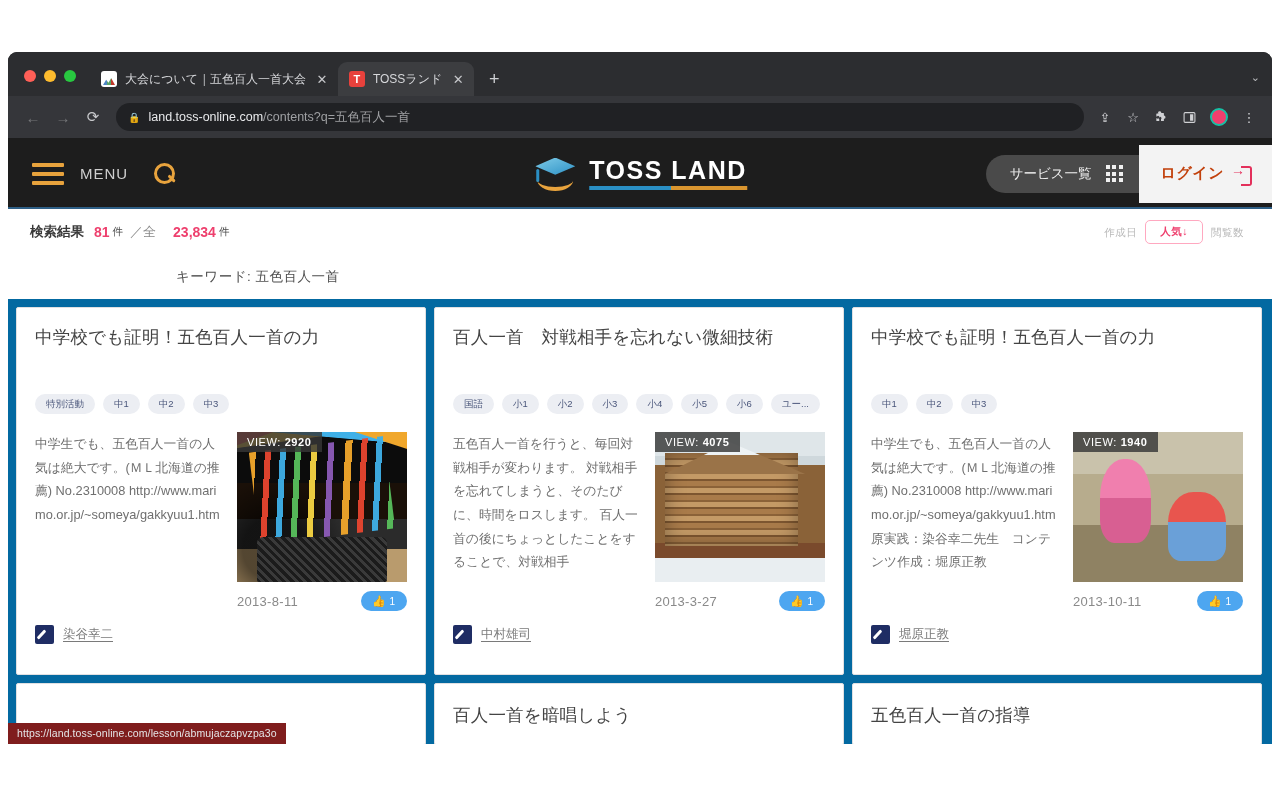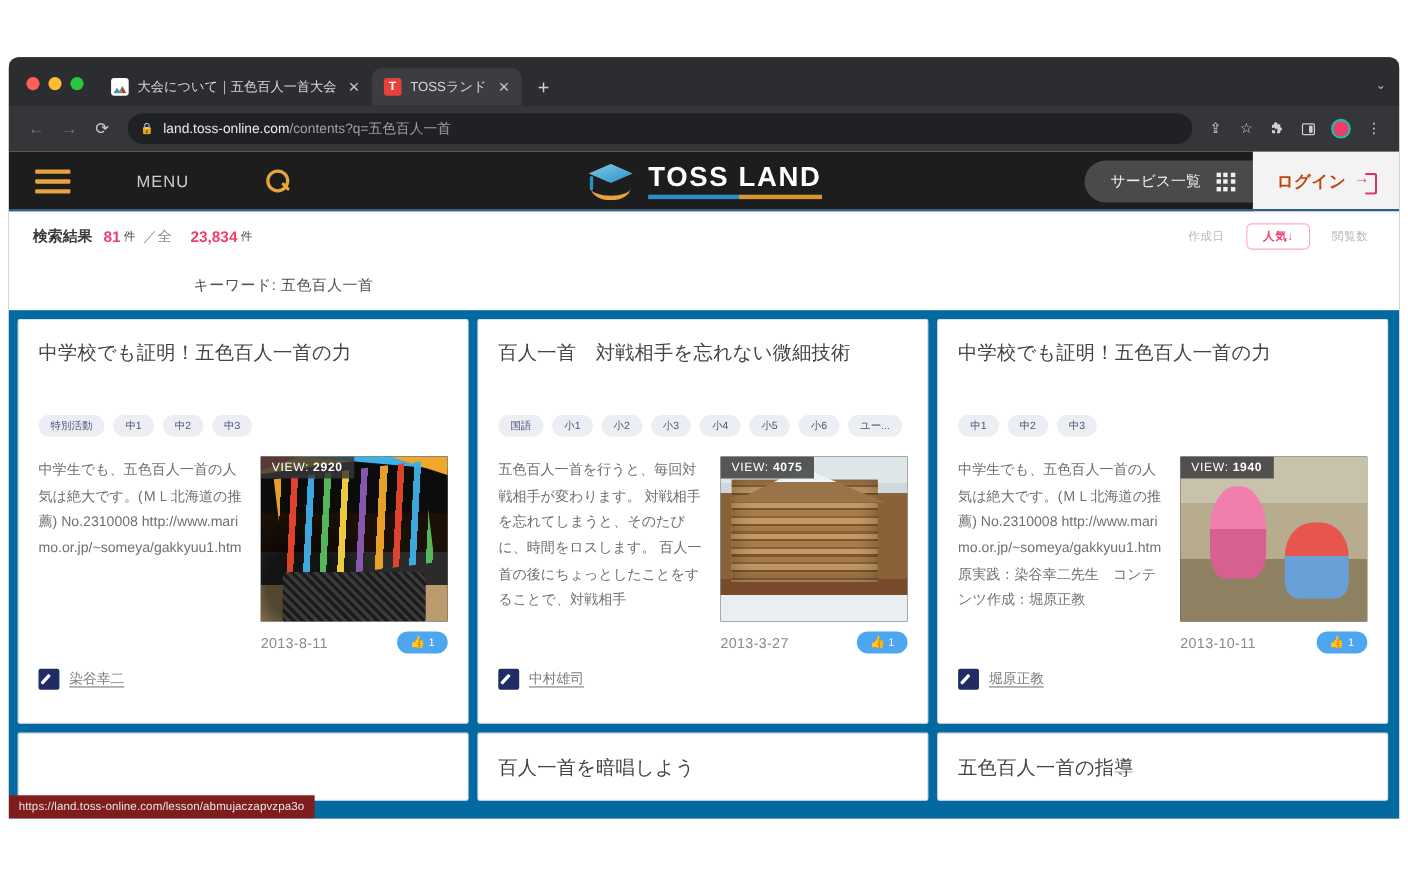--- a/index.html
+++ b/index.html
@@ -129,24 +129,23 @@
   
   .viewport {
     position: relative;
     height: 606px;
     background: #ffffff;
     overflow: hidden;
   }
 
   
   .siteheader {
-    height: 54px; background: #1d1d1d;
+    height: 71px; background: #1d1d1d;
     display: flex; align-items: center;
     position: relative;
-    gap: 44px;
   }
   .siteheader::after {
     content:""; position:absolute; left:0; right:0; bottom:0; height:2px;
     background:#2e5f86;
   }
   .hamburger { margin-left: 24px; display: flex; flex-direction: column; gap: 5px; }
   .hamburger span { display: block; width: 32px; height: 4px; background: #e8a33d; border-radius: 1px; }
   .menulabel {
     margin-left: 16px; color: #cfcfcf; font-size: 15px; letter-spacing: 1px;
     font-family: "Liberation Sans", sans-serif;
@@ -218,21 +217,21 @@
 
   
   .resultbar {
     height: 46px; display: flex; align-items: center;
     padding: 0 22px; background: #fff;
   }
   .res-label { font-size: 13.5px; color: #3a3a3a; font-weight: 700; }
   .res-num { color: #ee3f6d; font-size: 14px; font-weight: 700; margin: 0 3px 0 10px; }
   .res-unit { color: #4a4a4a; font-size: 10.5px; }
   .res-sep { color: #8a8a8a; font-size: 13px; margin: 0 7px; }
-  .sortwrap { margin-left: auto; display: flex; align-items: center; gap: 14px; }
+  .sortwrap { margin-left: auto; display: flex; align-items: flex-end; gap: 2px; }
   .sortitem {
     font-size: 10.5px; color: #b9b9b9; padding: 4px 6px; letter-spacing: .5px;
   }
   .sortitem.active {
     color: #ee3f6d; border: 1.6px solid #ffa8c0; border-radius: 5px;
     padding: 4px 14px; font-weight: 700;
   }
   .sortitem.active .arrow { color: #ee3f6d; }
 
   

